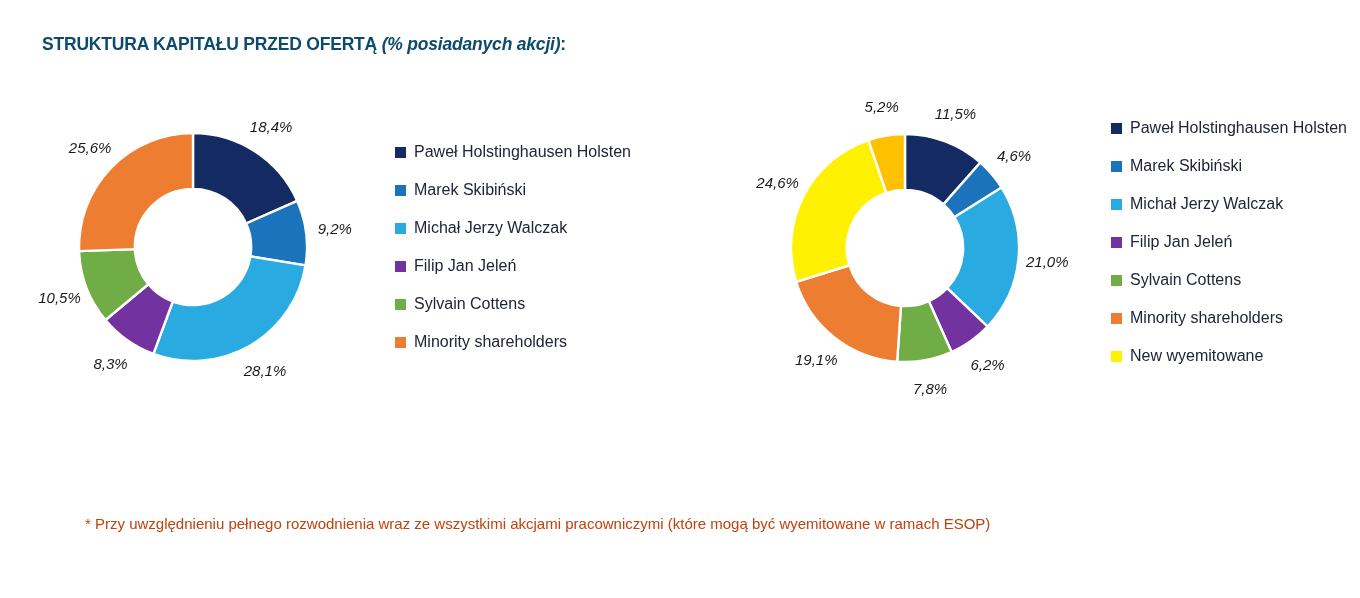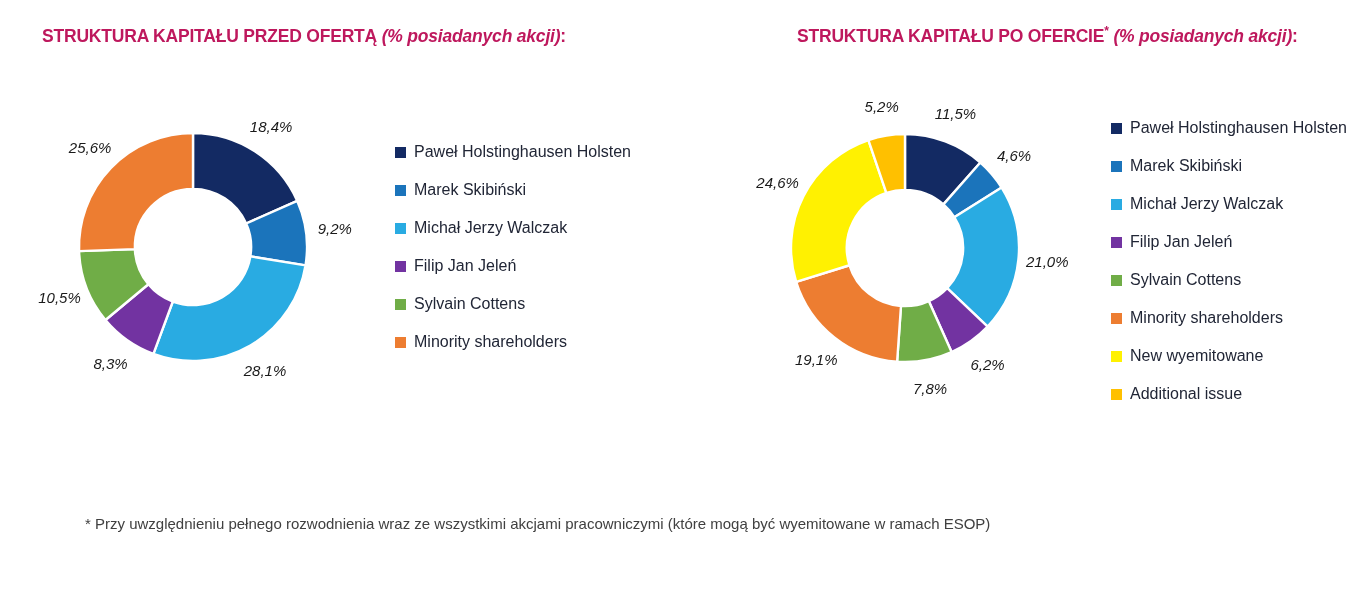--- a/index.html
+++ b/index.html
@@ -1,51 +1,48 @@
 <!DOCTYPE html>
 <html><head>
 <meta charset="utf-8">
 <style>
   html,body{margin:0;padding:0;background:#ffffff;}
   .canvas{
     position:relative;width:1360px;height:598px;background:#ffffff;overflow:hidden;
     font-family:"Liberation Sans", sans-serif;
   }
   .chart-title{
-    position:absolute;top:24px;font-size:17.5px;font-weight:700;color:#be185d;
+    position:absolute;top:32px;font-size:17.5px;font-weight:700;color:#0c4a6e;
     white-space:nowrap;letter-spacing:-0.2px;
   }
   .chart-title .t-sup{font-size:12px;vertical-align:7px;font-weight:700;}
   .chart-title .t-italic{font-style:italic;}
   .donut-svg{position:absolute;}
   .pct-label{
     font-size:15px;font-style:italic;fill:#1a1a1a;
     font-family:"Liberation Sans", sans-serif;
   }
   .legend{position:absolute;display:flex;flex-direction:column;}
   .legend-item{display:flex;align-items:center;height:20px;margin-bottom:18px;}
   .legend-swatch{width:11px;height:11px;flex:0 0 11px;margin-right:8px;}
   .legend-label{font-size:16px;color:#212636;white-space:nowrap;}
   .footnote{
-    position:absolute;left:85px;top:511px;font-size:15px;color:#404040;line-height:26px;
+    position:absolute;left:85px;top:511px;font-size:15px;color:#c2410c;line-height:26px;
   }
   .footnote .fn-line2{padding-left:3px;}
 </style>
 </head>
 <body>
 
 <div class="canvas">
 
   <div class="chart-title" style="left:42px;">
     <span>STRUKTURA KAPITAŁU PRZED OFERTĄ</span><span class="t-sup"></span><span class="t-italic"> (% posiadanych akcji)</span><span>:</span>
   </div>
 
-  <div class="chart-title" style="left:797px;">
-    <span>STRUKTURA KAPITAŁU PO OFERCIE</span><span class="t-sup">*</span><span class="t-italic"> (% posiadanych akcji)</span><span>:</span>
-  </div>
 
   <svg id="donut-0" class="donut-svg" style="left:10px;top:90px;" width="380" height="320" viewBox="0 0 380 320">
       <path d="M 183.00 43.00 A 114 114 0 0 1 287.28 110.95 L 236.19 133.51 A 58.14 58.14 0 0 0 183.00 98.86 Z" fill="#132A63" stroke="#ffffff" stroke-width="2.4" stroke-linejoin="round"></path>
       <text x="261.1" y="42.2" text-anchor="middle" class="pct-label">18,4%</text>
       <path d="M 287.28 110.95 A 114 114 0 0 1 295.51 175.35 L 240.38 166.36 A 58.14 58.14 0 0 0 236.19 133.51 Z" fill="#1B74BB" stroke="#ffffff" stroke-width="2.4" stroke-linejoin="round"></path>
       <text x="324.8" y="143.9" text-anchor="middle" class="pct-label">9,2%</text>
       <path d="M 295.51 175.35 A 114 114 0 0 1 143.41 263.91 L 162.81 211.52 A 58.14 58.14 0 0 0 240.38 166.36 Z" fill="#29ABE2" stroke="#ffffff" stroke-width="2.4" stroke-linejoin="round"></path>
       <text x="255.0" y="285.6" text-anchor="middle" class="pct-label">28,1%</text>
       <path d="M 143.41 263.91 A 114 114 0 0 1 95.45 230.02 L 138.35 194.24 A 58.14 58.14 0 0 0 162.81 211.52 Z" fill="#7233A1" stroke="#ffffff" stroke-width="2.4" stroke-linejoin="round"></path>
       <text x="100.5" y="278.8" text-anchor="middle" class="pct-label">8,3%</text>
@@ -123,23 +120,19 @@
         <span class="legend-label">Sylvain Cottens</span>
       </div>
       <div class="legend-item">
         <span class="legend-swatch" style="background: rgb(237, 125, 49);"></span>
         <span class="legend-label">Minority shareholders</span>
       </div>
       <div class="legend-item">
         <span class="legend-swatch" style="background: rgb(255, 241, 1);"></span>
         <span class="legend-label">New wyemitowane</span>
       </div>
-      <div class="legend-item">
-        <span class="legend-swatch" style="background: rgb(255, 192, 0);"></span>
-        <span class="legend-label">Additional issue</span>
-      </div>
     </div>
 
   <div class="footnote">
     <div class="fn-line1">* Przy uwzględnieniu pełnego rozwodnienia wraz ze wszystkimi akcjami pracowniczymi (które mogą być wyemitowane w ramach ESOP)</div>
   </div>
 
 </div>
 
 </body></html>

